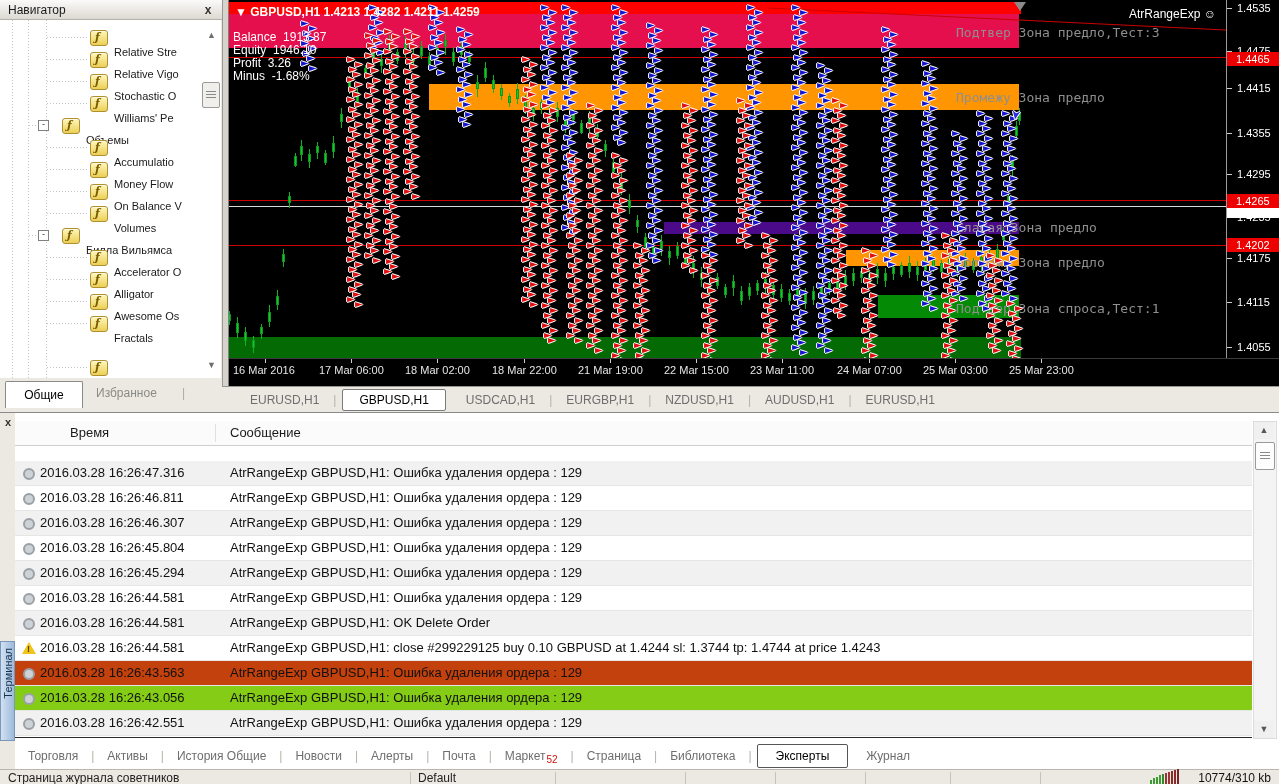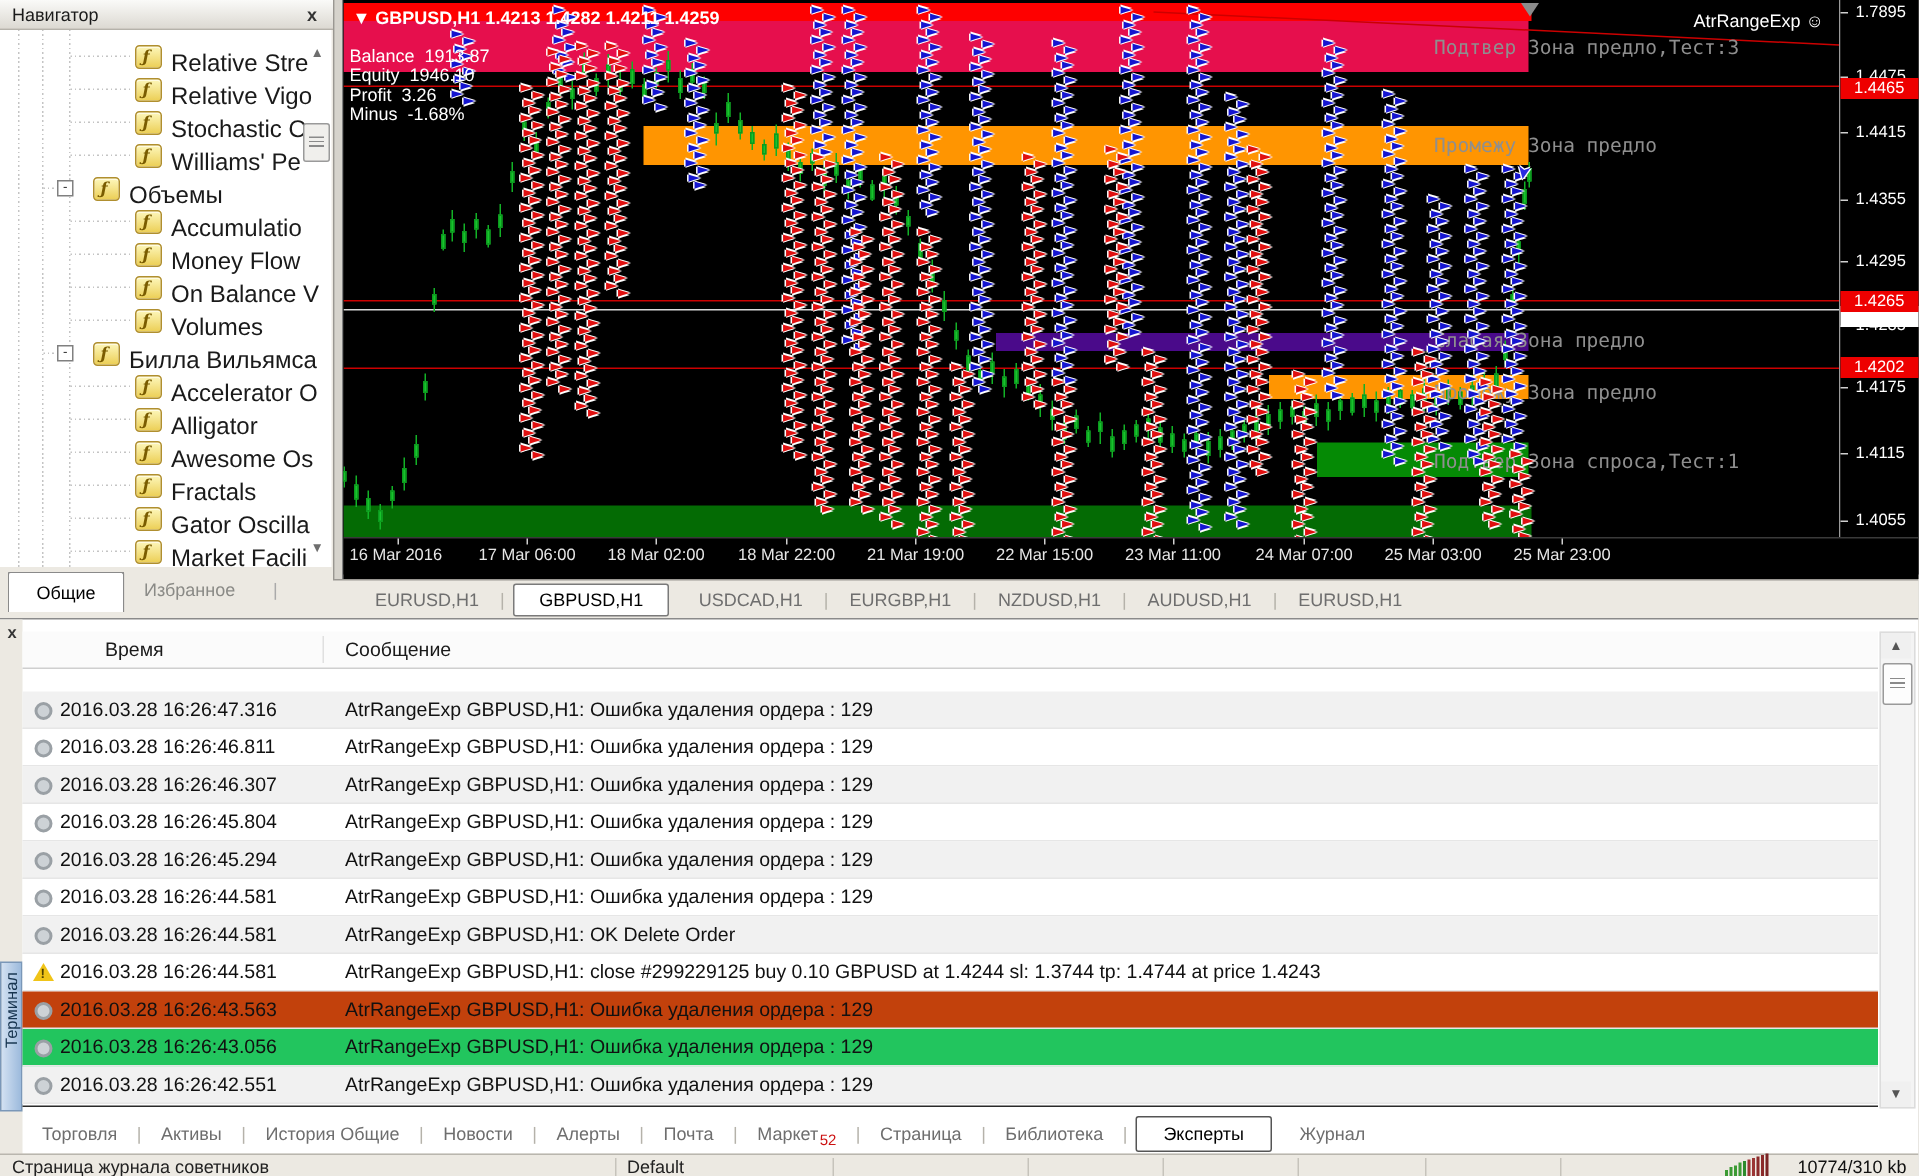--- a/index.html
+++ b/index.html
@@ -14,21 +14,21 @@
   #nav-close{right:6px;top:2px;width:16px;height:16px;font-size:12px;font-weight:bold;color:#333;text-align:center;line-height:16px;cursor:default;}
   #nav-tree{left:0;top:20px;width:221px;height:358px;background:#ffffff;overflow:hidden;}
   .guide{position:absolute;width:1px;top:0;bottom:0;background-image:repeating-linear-gradient(to bottom,#c4c4c4 0 1px,transparent 1px 3px);}
   .tree-item{position:absolute;left:0;height:22px;width:221px;}
   .tree-connect{position:absolute;height:1px;background-image:repeating-linear-gradient(to right,#c4c4c4 0 1px,transparent 1px 3px);top:11px;}
   .node-box{position:absolute;width:9px;height:9px;top:6px;border:1px solid #808080;background:#fff;line-height:7px;font-size:9px;text-align:center;color:#333;}
   .ficon{position:absolute;width:16px;height:14px;top:4px;border:1px solid #b08f2f;border-radius:3px;
          background:linear-gradient(#fdf7bb,#eccf56);box-shadow:inset 0 1px 0 #fffbe0;}
   .ficon::after{content:"ƒ";position:absolute;left:4px;top:0px;font-family:"DejaVu Serif",serif;font-style:italic;
                 font-size:11px;line-height:13px;color:#7a5c00;font-weight:bold;}
-  .tree-label{position:absolute;top:8px;font-size:16px;color:#1a1a1a;white-space:nowrap;}
+  .tree-label{position:absolute;top:20px;font-size:11px;color:#1a1a1a;white-space:nowrap;}
   .sb-btn{position:absolute;width:15px;height:15px;color:#6e6e6e;font-size:9px;text-align:center;line-height:15px;}
   .sb-thumb{position:absolute;width:16px;height:24px;background:#f0efec;border:1px solid #9a9a9a;border-radius:2px;}
   .sb-thumb::after{content:"";position:absolute;left:3px;right:3px;top:8px;height:8px;
                    background-image:repeating-linear-gradient(to bottom,#8a8a8a 0 1px,transparent 1px 3px);}
   #nav-tabs{left:0;top:378px;width:222px;height:34px;background:#ece9e2;}
   .nav-tab-active{position:absolute;left:5px;top:3px;width:76px;height:26px;background:#fff;border:1px solid #8a8a8a;border-bottom:none;
                   font-size:12px;color:#000;text-align:center;line-height:26px;border-radius:2px 2px 0 0;}
   .nav-tab{position:absolute;top:8px;font-size:12px;color:#8a8a86;}
   .nav-tab-sep{position:absolute;top:8px;color:#aaa;font-size:12px;}
 
@@ -177,25 +177,20 @@
         </div>
         <div class="tree-item" style="top: 270px;">
           <div class="tree-connect" style="left: 47px; width: 40px;"></div>
           <div class="ficon" style="left: 90px;"></div>
           <div class="tree-label" style="left: 114px;">Awesome Os</div>
         </div>
         <div class="tree-item" style="top: 292px;">
           <div class="tree-connect" style="left: 47px; width: 40px;"></div>
           <div class="ficon" style="left: 90px;"></div>
           <div class="tree-label" style="left: 114px;">Fractals</div>
-        </div>
-        <div class="tree-item" style="top: 314px;">
-          <div class="tree-connect" style="left: 47px; width: 40px;"></div>
-          <div class="ficon" style="left: 90px;"></div>
-          <div class="tree-label" style="left: 114px;">Gator Oscilla</div>
         </div>
         <div class="tree-item" style="top: 336px;">
           <div class="tree-connect" style="left: 47px; width: 40px;"></div>
           <div class="ficon" style="left: 90px;"></div>
           <div class="tree-label" style="left: 114px;">Market Facili</div>
         </div>
         <div class="sb-btn" style="right: 2px; top: 8px;">▲</div>
         <div class="sb-thumb" style="right: 1px; top: 62px;"></div>
         <div class="sb-btn" style="right: 2px; top: 338px;">▼</div>
       </div>
@@ -1735,21 +1730,21 @@
         <div class="arrow-glyph" style="left: 786px; top: 323px; color: rgb(224, 16, 16);">►</div>
         <div class="arrow-glyph" style="left: 780px; top: 328px; color: rgb(224, 16, 16);">►</div>
         <div class="arrow-glyph" style="left: 784px; top: 333px; color: rgb(224, 16, 16);">►</div>
         <div class="arrow-glyph" style="left: 778px; top: 338px; color: rgb(224, 16, 16);">►</div>
         <div class="arrow-glyph" style="left: 786px; top: 343px; color: rgb(224, 16, 16);">►</div>
         <div class="arrow-glyph" style="left: 780px; top: 348px; color: rgb(224, 16, 16);">►</div>
         <div class="arrow-glyph" style="left: 784px; top: 353px; color: rgb(224, 16, 16);">►</div>
       </div>
     <div class="abs" id="scale">
         <div class="tick-dash" style="top: 8px;"></div>
-        <div class="tick-label" style="top: 2px;">1.7895</div>
+        <div class="tick-label" style="top: 2px;">1.4535</div>
         <div class="tick-dash" style="top: 51px;"></div>
         <div class="tick-label" style="top: 45px;">1.4475</div>
         <div class="tick-dash" style="top: 88px;"></div>
         <div class="tick-label" style="top: 82px;">1.4415</div>
         <div class="tick-dash" style="top: 133px;"></div>
         <div class="tick-label" style="top: 127px;">1.4355</div>
         <div class="tick-dash" style="top: 174px;"></div>
         <div class="tick-label" style="top: 168px;">1.4295</div>
         <div class="tick-dash" style="top: 217px;"></div>
         <div class="tick-label" style="top: 211px;">1.4235</div>
@@ -1854,21 +1849,21 @@
         <div class="trow" style="top: 175px; background: rgb(255, 255, 255);">
           <div class="icon-warn"></div>
           <div class="trow-time">2016.03.28 16:26:44.581</div>
           <div class="trow-msg">AtrRangeExp GBPUSD,H1: close #299229125 buy 0.10 GBPUSD at 1.4244 sl: 1.3744 tp: 1.4744 at price 1.4243</div>
         </div>
         <div class="trow" style="top: 200px; background: #c2410c;">
           <div class="icon-log"></div>
           <div class="trow-time">2016.03.28 16:26:43.563</div>
           <div class="trow-msg">AtrRangeExp GBPUSD,H1: Ошибка удаления ордера : 129</div>
         </div>
-        <div class="trow" style="top: 225px; background: #22c55e;">
+        <div class="trow" style="top: 225px; background: #84cc16;">
           <div class="icon-log"></div>
           <div class="trow-time">2016.03.28 16:26:43.056</div>
           <div class="trow-msg">AtrRangeExp GBPUSD,H1: Ошибка удаления ордера : 129</div>
         </div>
         <div class="trow" style="top: 250px; background: rgb(241, 241, 241);">
           <div class="icon-log"></div>
           <div class="trow-time">2016.03.28 16:26:42.551</div>
           <div class="trow-msg">AtrRangeExp GBPUSD,H1: Ошибка удаления ордера : 129</div>
         </div>
       </div>

